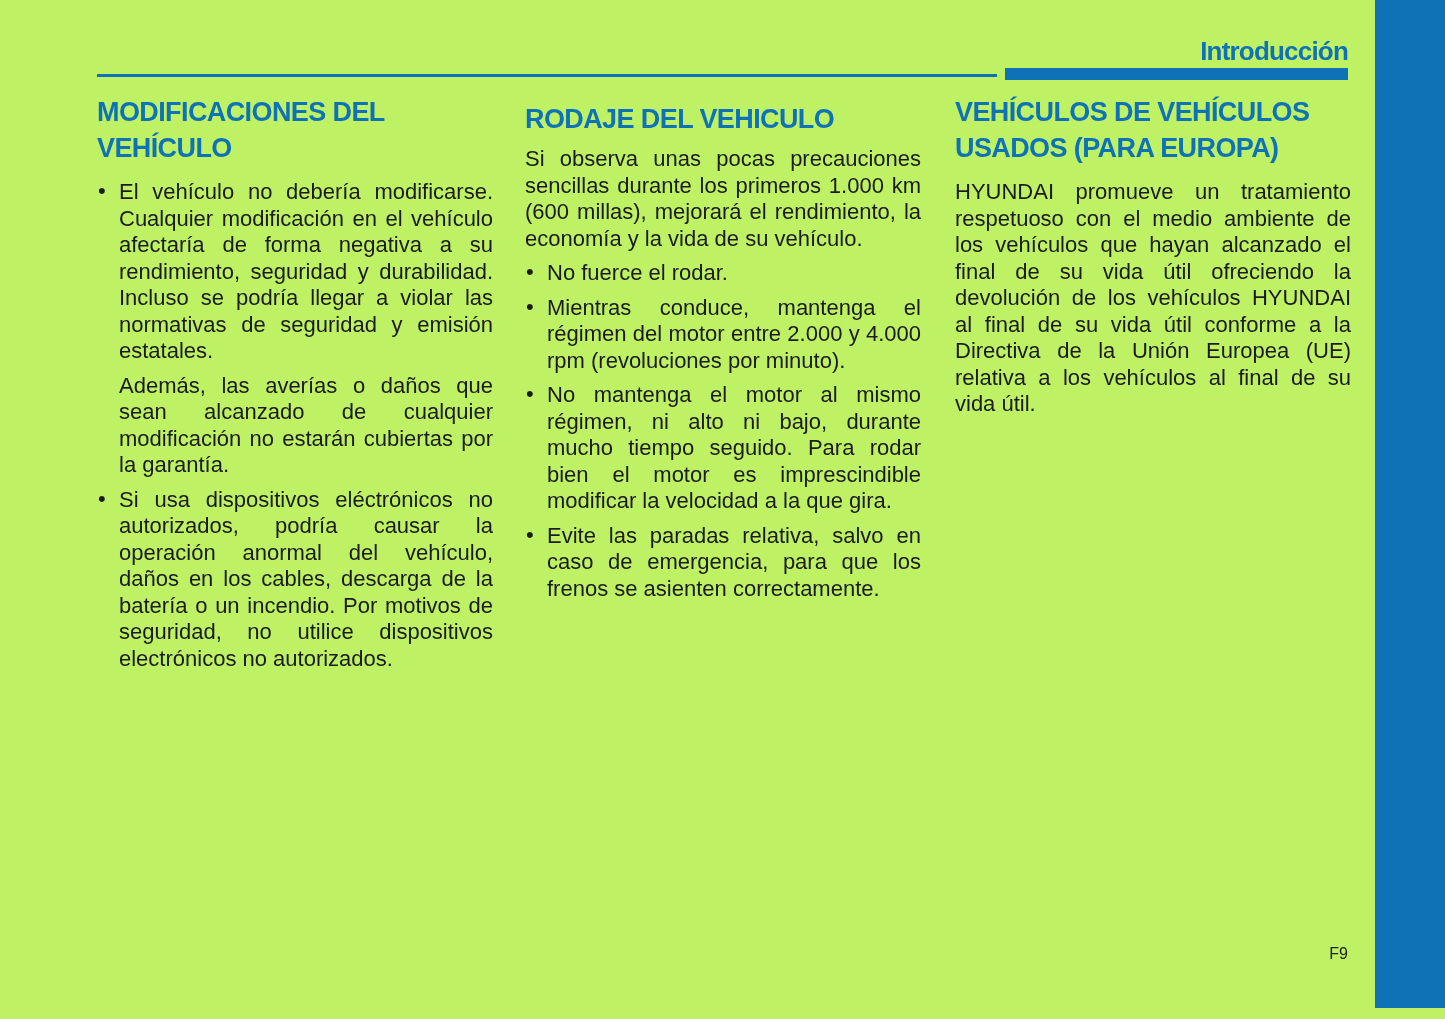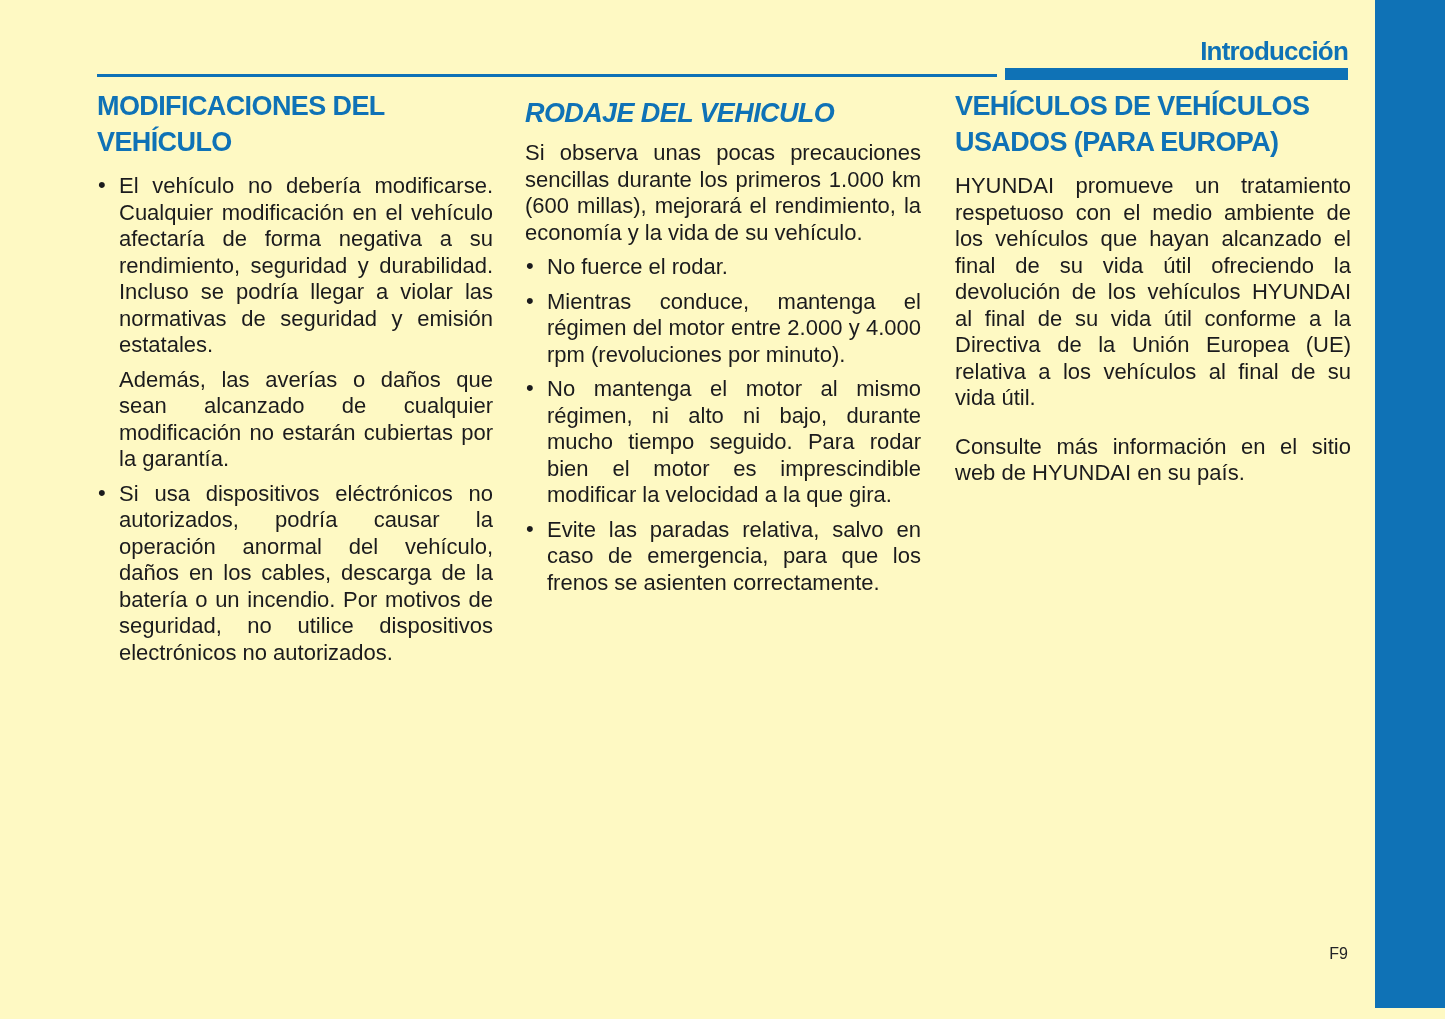--- a/index.html
+++ b/index.html
@@ -1,21 +1,21 @@
 <!DOCTYPE html>
 <html><head>
 <meta charset="utf-8">
 <style>
   html,body{margin:0;padding:0;background:#ffffff;}
   body{
     width:1445px;height:1019px;position:relative;overflow:hidden;
     font-family:"Liberation Sans","DejaVu Sans",sans-serif;
     -webkit-font-smoothing:antialiased;
   }
-  .page{position:absolute;inset:0;background:#fef9c3;}
+  .page{position:absolute;inset:0;background:#bef264;}
 
   
   .chapter-band{
     position:absolute;left:1375px;top:0;width:70px;height:1008px;
     background:#0f72b6;
   }
 
   
   .breadcrumb{
     position:absolute;top:36px;right:97px;
@@ -25,32 +25,32 @@
   .rule-thin{
     position:absolute;left:97px;top:74px;width:900px;height:3px;
     background:#0f72b6;
   }
   .rule-thick{
     position:absolute;left:1005px;top:68px;width:343px;height:12px;
     background:#0f72b6;
   }
 
   
-  .col{position:absolute;top:88px;width:396px;color:#1b1b1d;}
+  .col{position:absolute;top:94px;width:396px;color:#1b1b1d;}
   .col-1{left:97px;}
   .col-2{left:525px;}
   .col-3{left:955px;}
 
   h2.section-heading{
     margin:0 0 13px 0;
     font-size:27px;line-height:36px;font-weight:700;
     letter-spacing:-0.6px;color:#0f72b6;
   }
   h2.section-heading span{display:block;white-space:nowrap;}
-  .col-2 h2.section-heading{margin-top:7px;margin-bottom:9px;font-style:italic;}
+  .col-2 h2.section-heading{margin-top:7px;margin-bottom:9px;}
 
   .para,.item{
     font-size:22px;line-height:26.5px;text-align:justify;
     margin:0 0 8px 0;
   }
   .item{position:relative;padding-left:22px;}
   .item .marker{position:absolute;left:1px;top:-1px;}
   .para.spaced{margin-top:22px;}
 
   
@@ -114,20 +114,17 @@
   </div>
 
   <div class="col col-3">
     <h2 class="section-heading">
       <span>VEHÍCULOS DE VEHÍCULOS</span>
       <span>USADOS (PARA EUROPA)</span>
     </h2>
     <div class="para">
       <span>HYUNDAI promueve un tratamiento respetuoso con el medio ambiente de los vehículos que hayan alcanzado el final de su vida útil ofreciendo la devolución de los vehículos HYUNDAI al final de su vida útil conforme a la Directiva de la Unión Europea (UE) relativa a los vehículos al final de su vida útil.</span>
     </div>
-    <div class="para spaced">
-      <span>Consulte más información en el sitio web de HYUNDAI en su país.</span>
-    </div>
   </div>
 
   <div class="page-number">F9</div>
 
 </div>
 
 </body></html>

